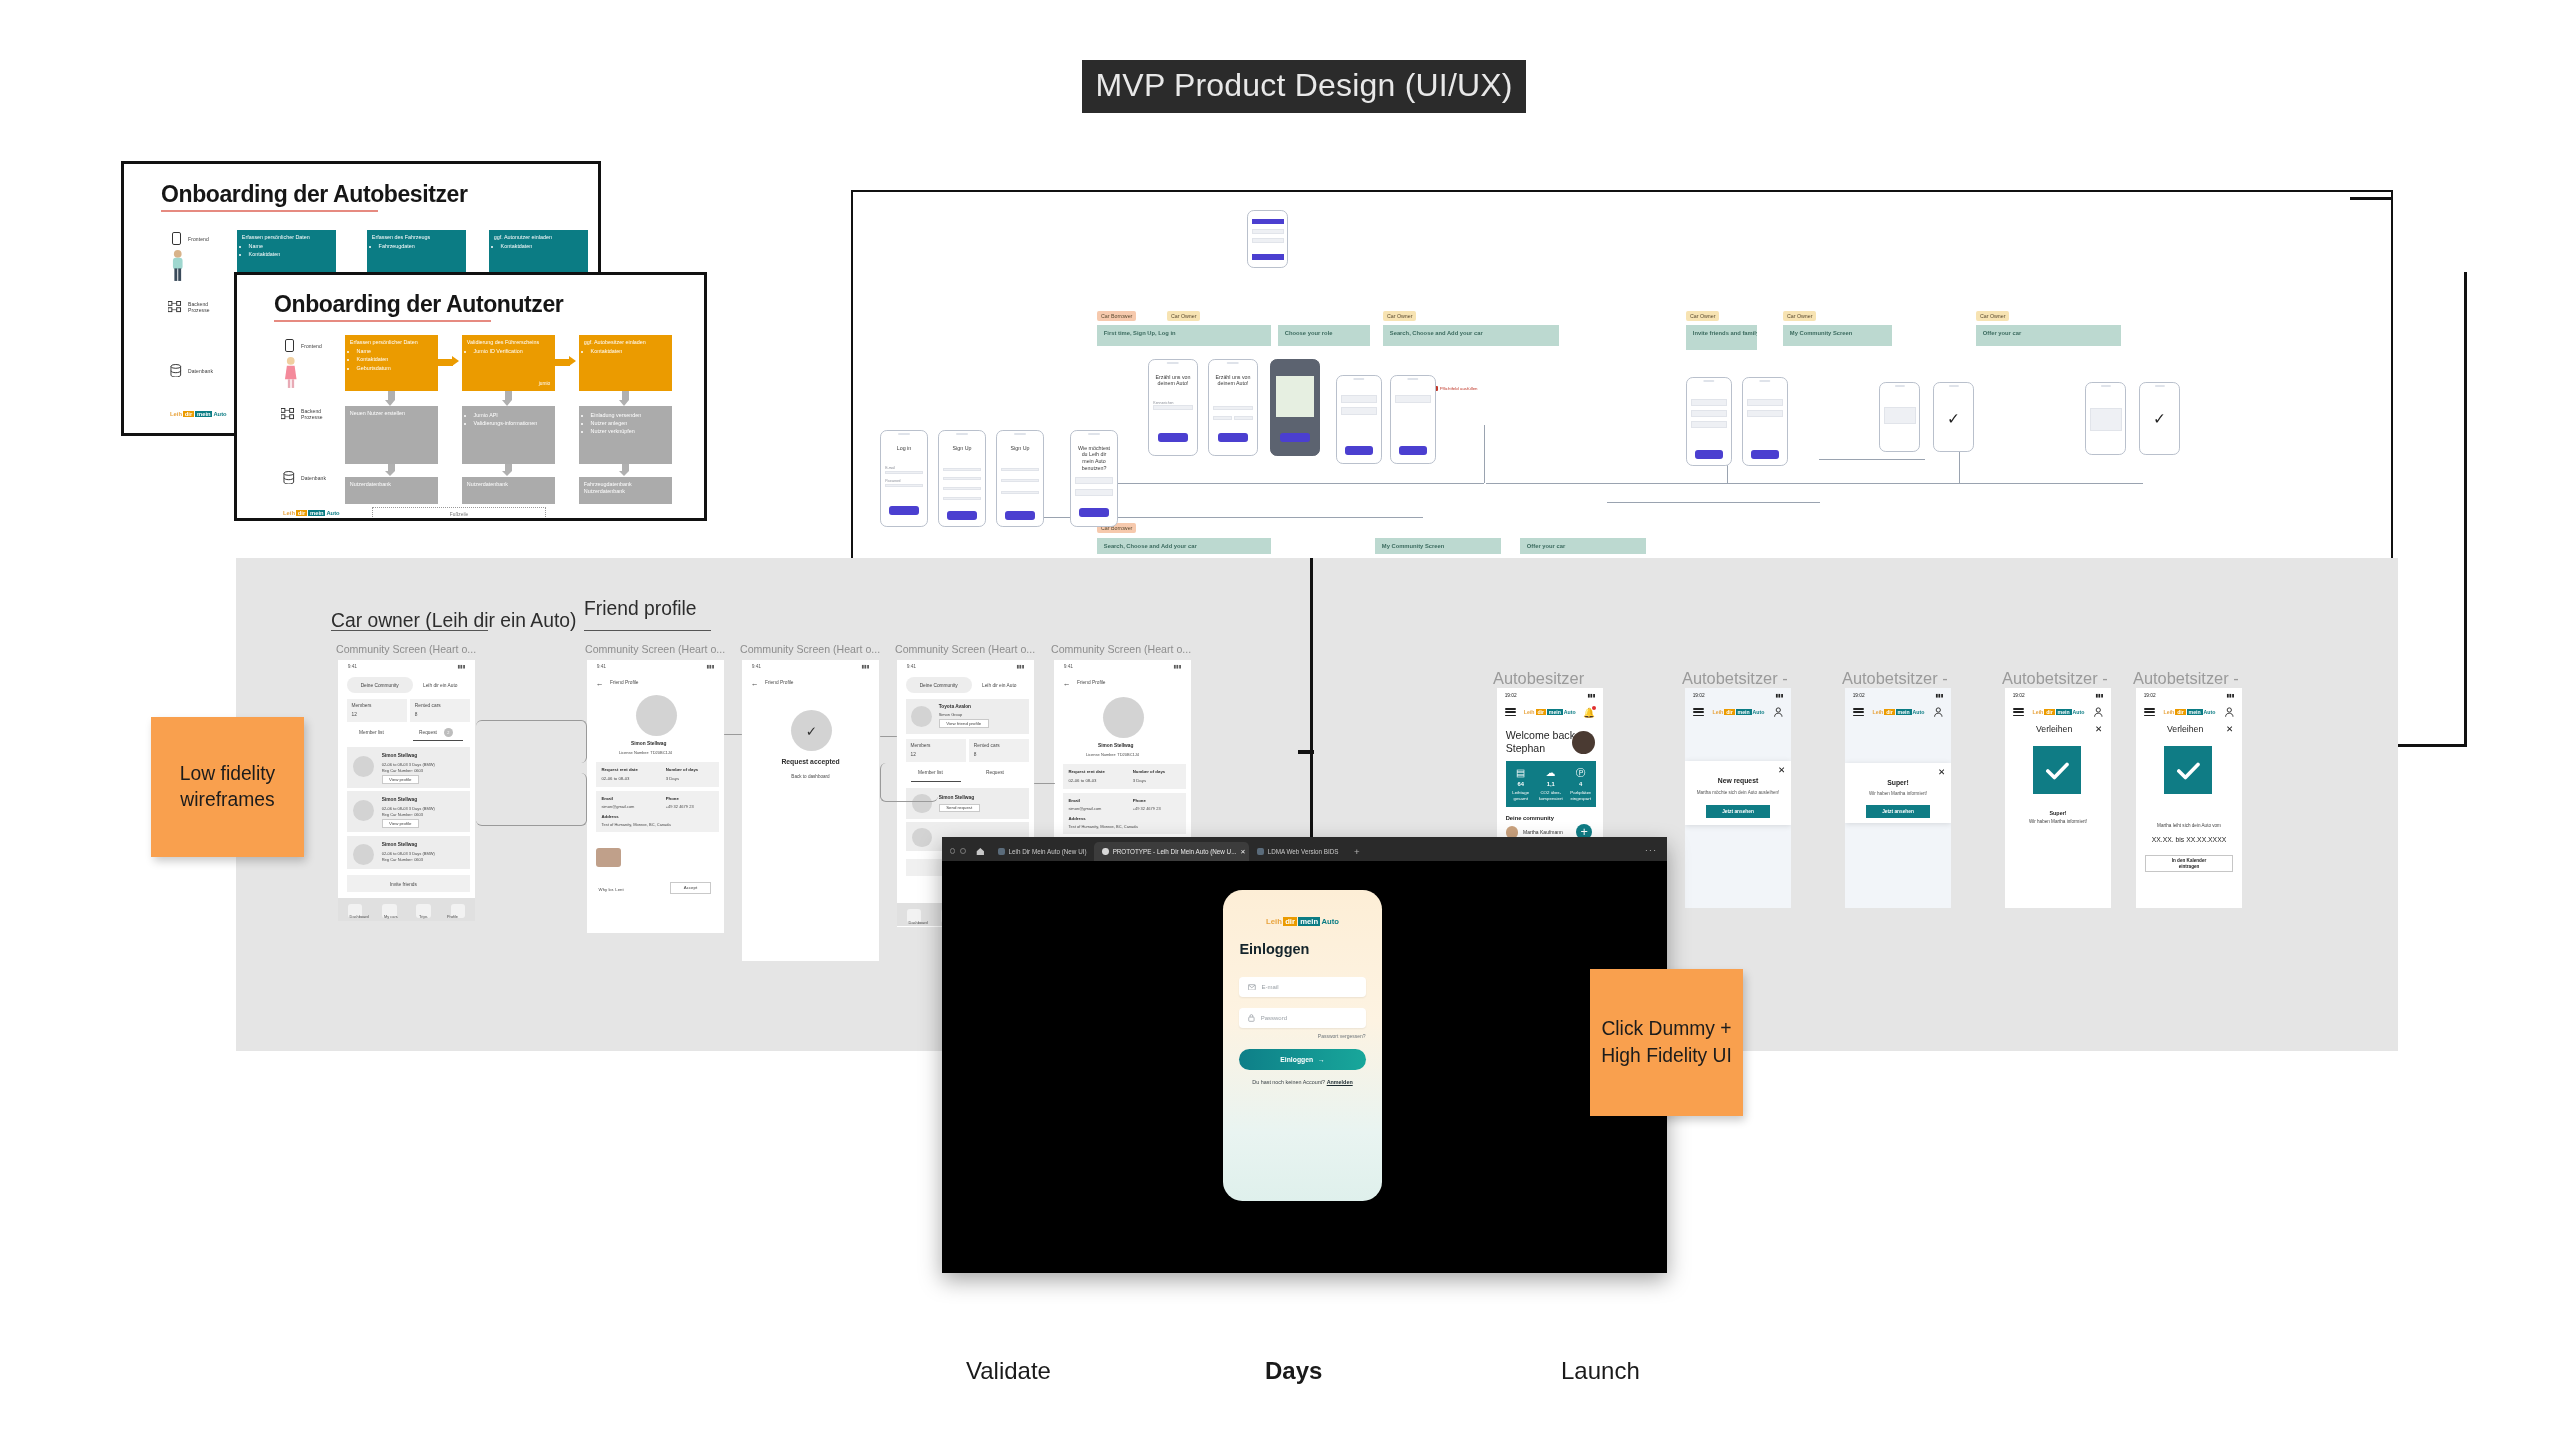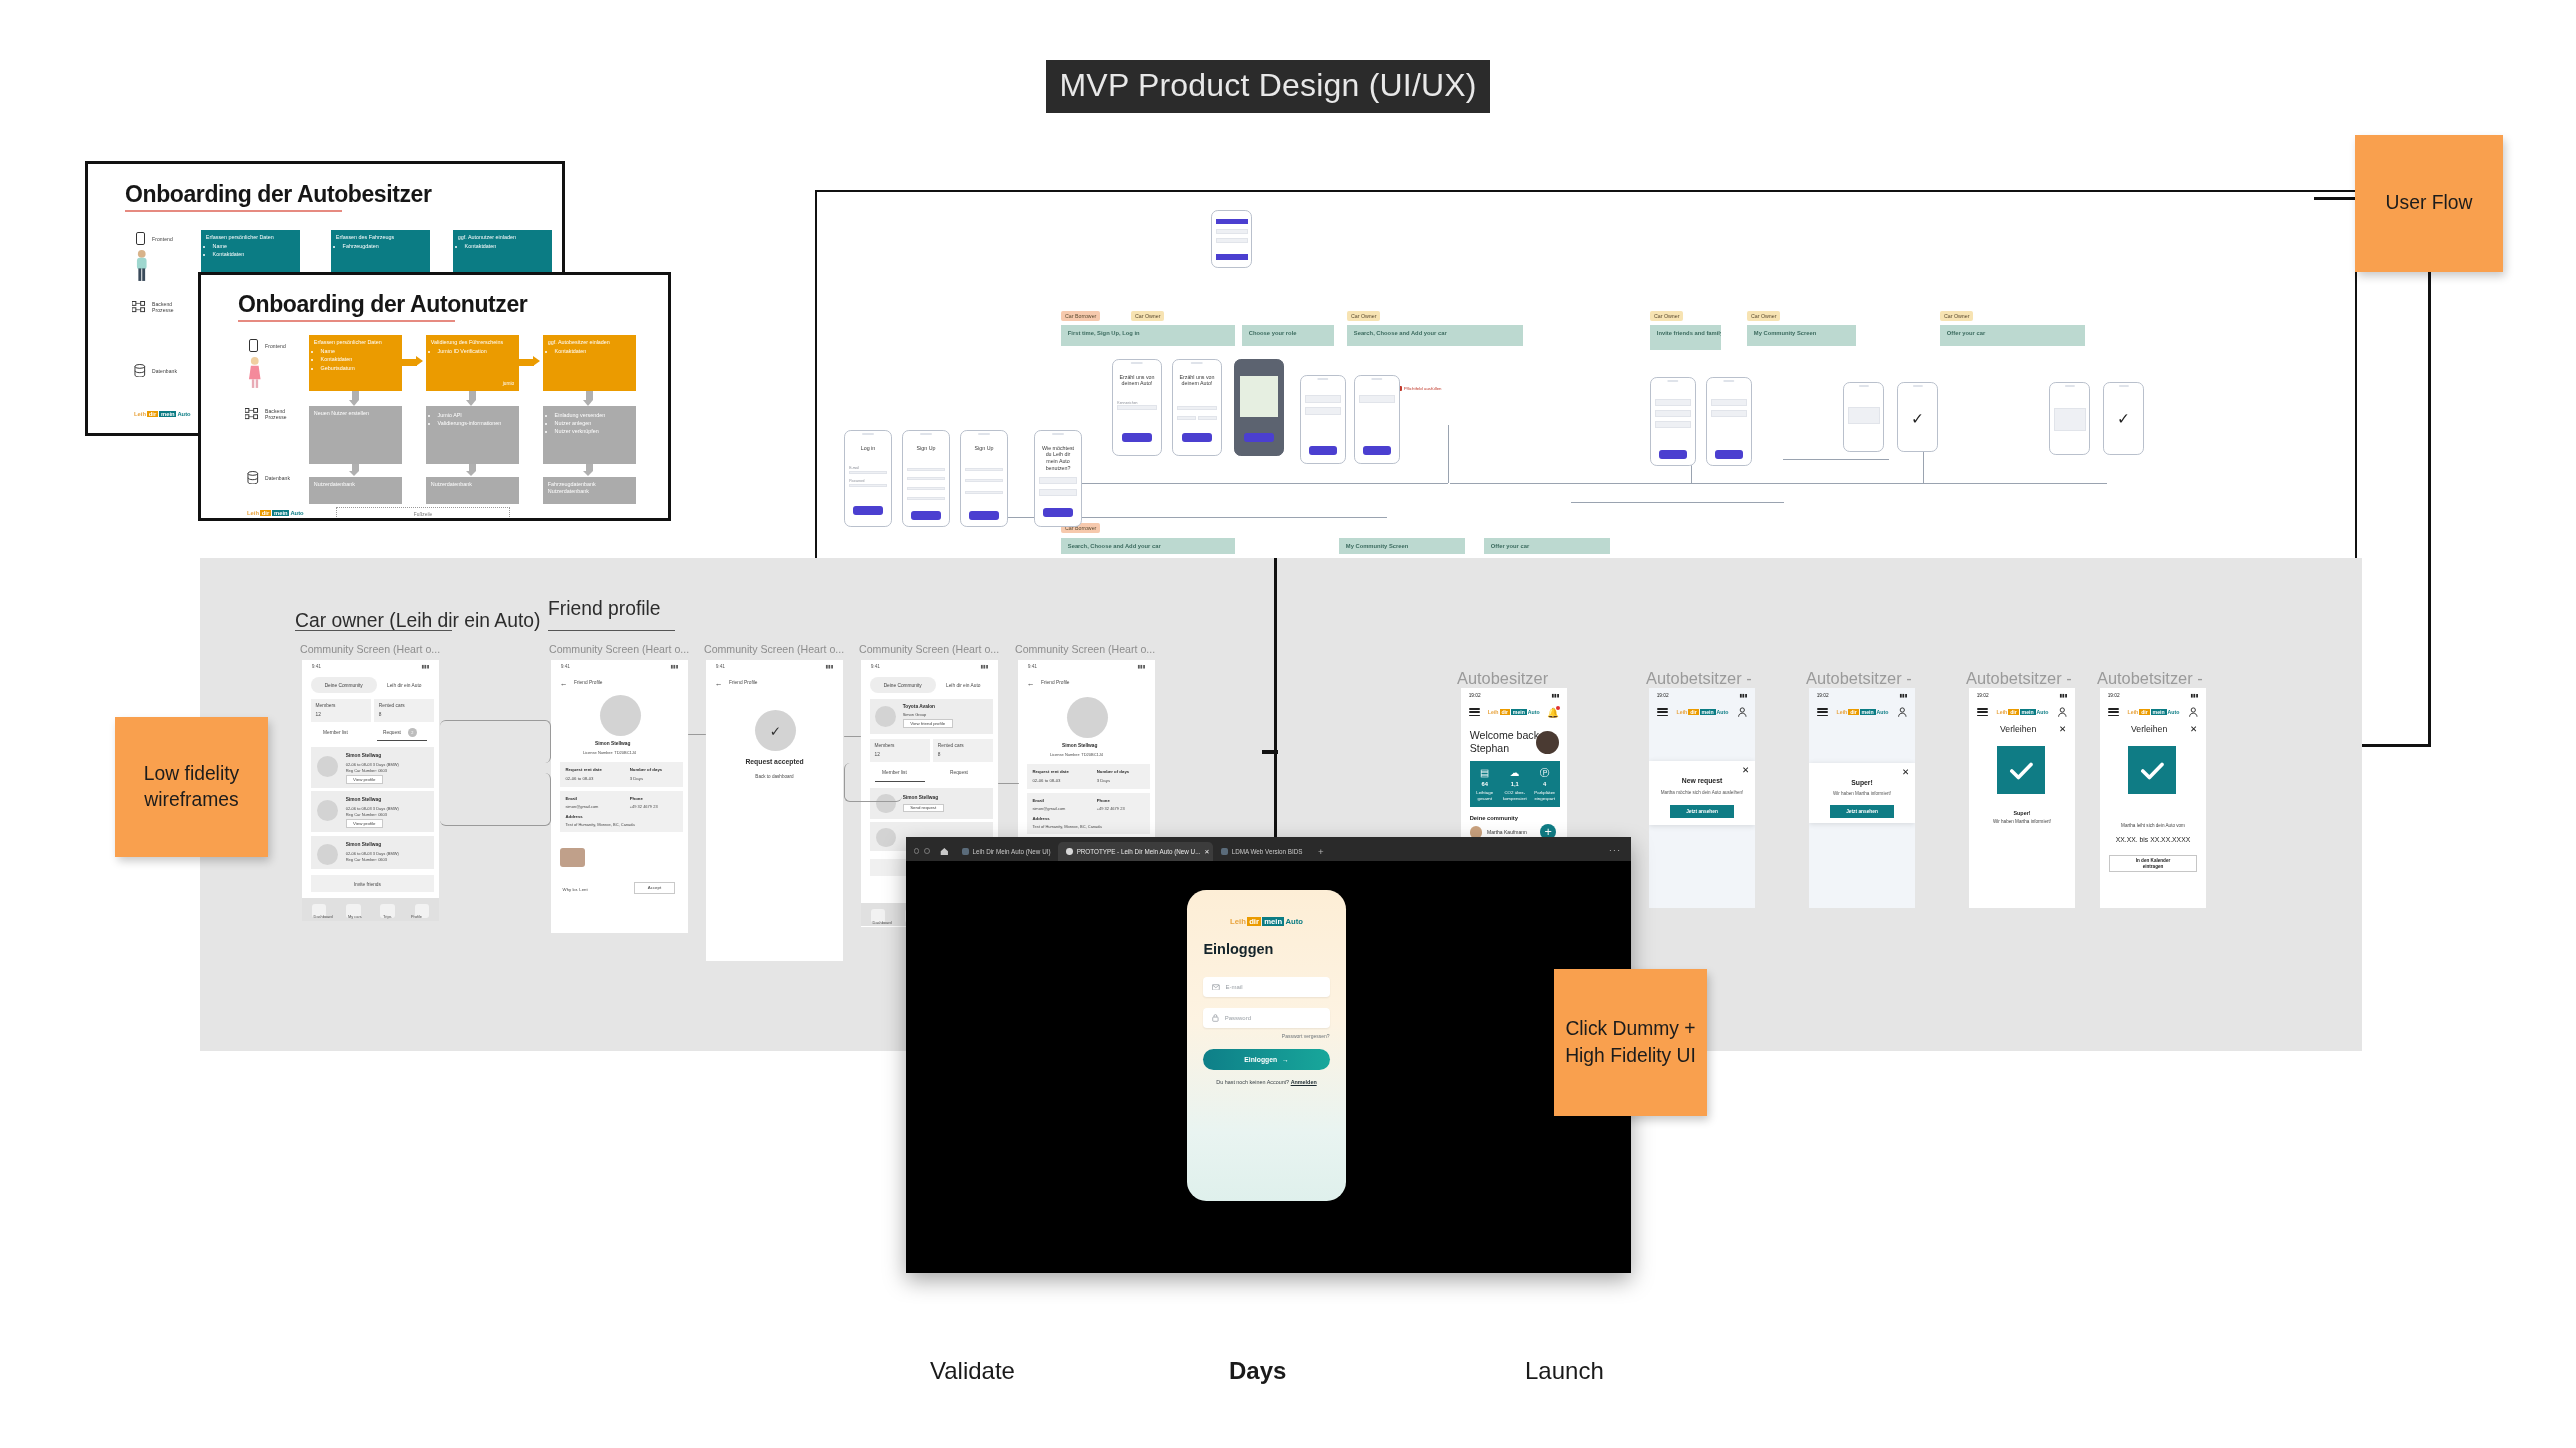--- a/index.html
+++ b/index.html
@@ -1,19 +1,19 @@
 <!DOCTYPE html>
 <html><head>
 <meta charset="utf-8">
 <style>
   * { box-sizing: border-box; margin: 0; padding: 0; }
   html, body { width: 2576px; height: 1448px; background: #ffffff; overflow: hidden; }
   body { font-family: "Liberation Sans", sans-serif; position: relative; }
 
-  .board { position: absolute; inset: 0; }
+  .board { position: absolute; inset: 0; margin-left: 36px; }
 
   
   .title-chip {
     position: absolute; left: 1046px; top: 60px;
     background: #2b2b2b; color: #e8e8e8;
     font-size: 32px; font-weight: 400; letter-spacing: 0.2px;
     padding: 8.7px 13.5px 10.6px 13.5px; line-height: 1.05;
     white-space: nowrap;
   }
 
@@ -974,21 +974,20 @@
           <u>Anmelden</u>
         </div>
       </div>
     </div>
   </div>
 
   <div class="phase" style="left:930px; top:1357px;">Validate</div>
   <div class="phase bold" style="left:1229px; top:1357px;">Days</div>
   <div class="phase" style="left:1525px; top:1357px;">Launch</div>
 
-  <div class="sticky userflow">User Flow</div>
   <div class="sticky lowfi">
     <div>
       <div>Low fidelity</div>
       <div>wireframes</div>
     </div>
   </div>
   <div class="sticky clickdummy">
     <div>
       <div>Click Dummy +</div>
       <div>High Fidelity UI</div>

